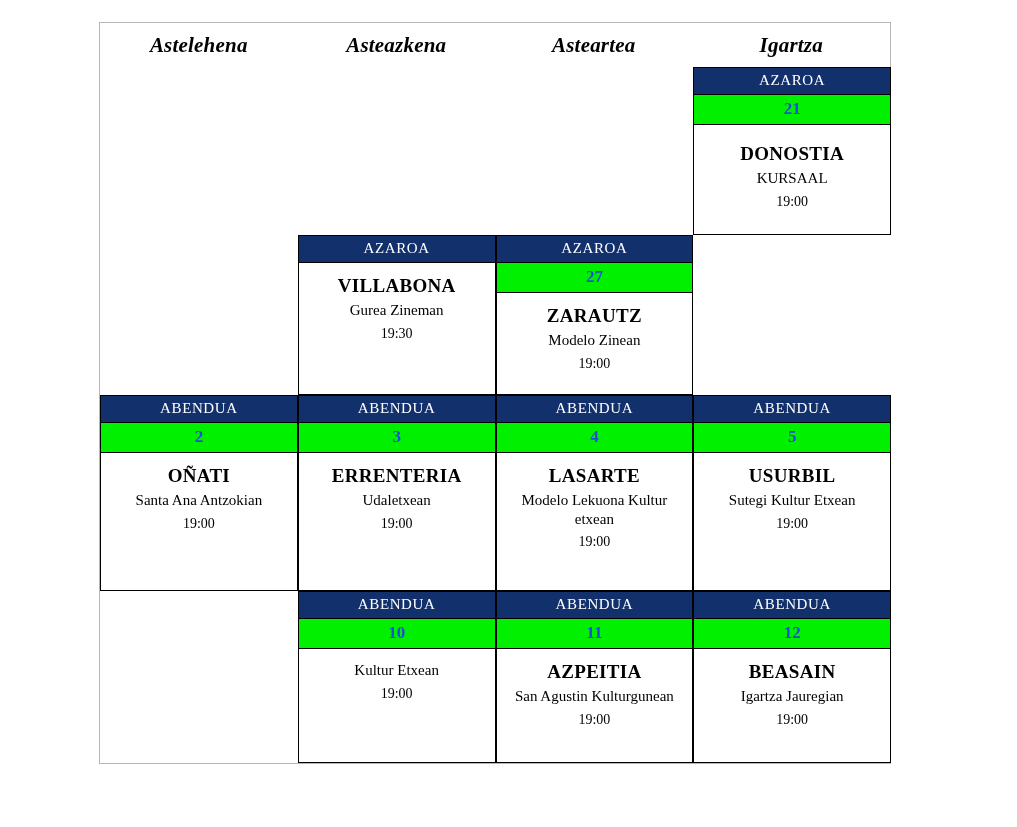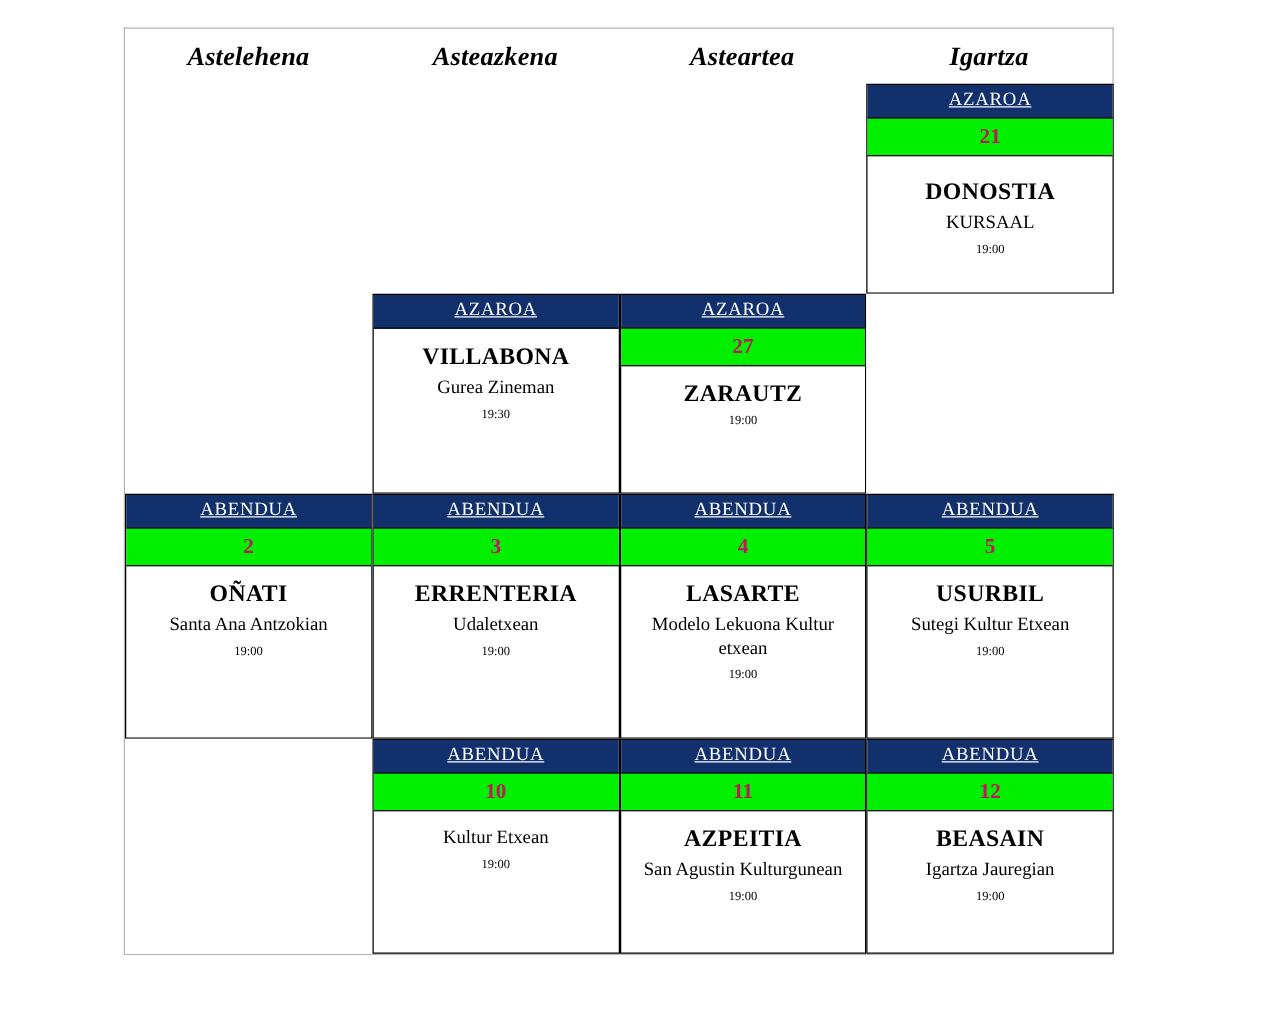--- a/index.html
+++ b/index.html
@@ -66,25 +66,24 @@
     background: #ffffff;
   }
   .month-band {
     background: #12306b;
     color: #ffffff;
     text-align: center;
     font-size: 15px;
     letter-spacing: 0.6px;
     padding: 4px 0 5px 0;
     border-bottom: 1px solid #000000;
-    text-decoration: underline;
   }
   .daynum-band {
     background: #00f000;
-    color: #be185d;
+    color: #1d4ed8;
     text-align: center;
     font-weight: bold;
     font-size: 17px;
     padding: 4px 0 5px 0;
     border-bottom: 1px solid #000000;
   }
   .event {
     padding: 12px 6px 10px 6px;
     text-align: center;
   }
@@ -94,21 +93,21 @@
     line-height: 1.15;
     letter-spacing: 0.3px;
     margin-bottom: 4px;
   }
   .event-venue {
     font-size: 15px;
     line-height: 1.25;
     margin-bottom: 6px;
   }
   .event-time {
-    font-size: 10px;
+    font-size: 14px;
   }
   
   .row-h-168 .day-cell.filled { height: 168px; }
   .row-h-160 .day-cell.filled { height: 160px; }
   .row-h-196 .day-cell.filled { height: 196px; }
   .row-h-172 .day-cell.filled { height: 172px; }
 
   .row-h-168 .event { padding-top: 18px; }
   .row-h-196 .event-venue { margin-top: 2px; }
 </style>
@@ -150,20 +149,21 @@
             <div class="event-city">VILLABONA</div>
             <div class="event-venue">Gurea Zineman</div>
             <div class="event-time">19:30</div>
           </div>
         </div>
         <div class="day-cell filled">
           <div class="month-band">AZAROA</div>
           <div class="daynum-band">27</div>
           <div class="event">
             <div class="event-city">ZARAUTZ</div>
+            <div class="event-venue">Modelo Zinean</div>
             <div class="event-time">19:00</div>
           </div>
         </div>
         <div class="day-cell empty"></div>
       </div>
 
       <div class="week-row row-h-196">
         <div class="day-cell filled">
           <div class="month-band">ABENDUA</div>
           <div class="daynum-band">2</div>

